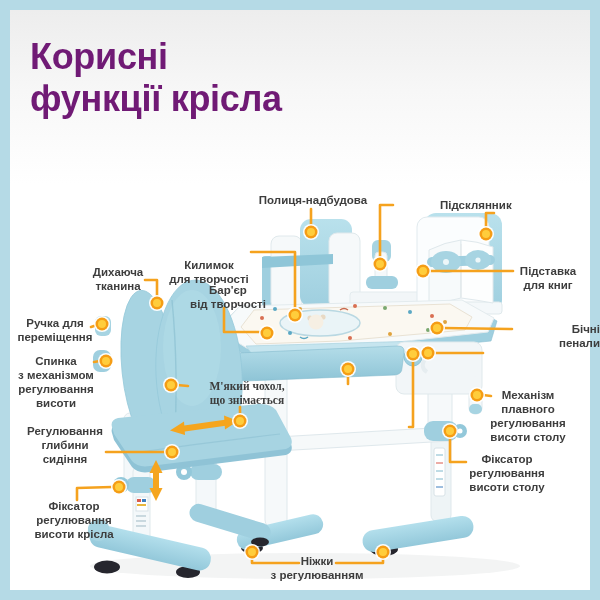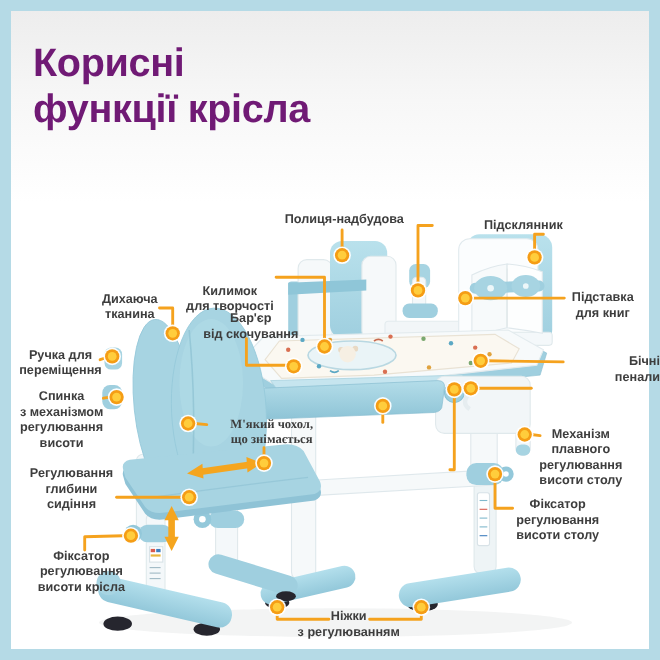--- a/index.html
+++ b/index.html
@@ -351,21 +351,21 @@
 
   <div class="callout" style="left:240px;top:193px;width:146px;">Полиця-надбудова</div>
   <div class="callout al" style="left:396px;top:198px;">Підсклянник</div>
   <div class="callout" style="left:164px;top:234px;width:90px;margin-top:24px;">Килимок
 для творчості</div>
   <div class="callout" style="left:508px;top:264px;width:80px;">Підставка
 для книг</div>
   <div class="callout" style="left:80px;top:265px;width:76px;">Дихаюча
 тканина</div>
   <div class="callout" style="left:178px;top:283px;width:100px;">Бар'єр
-від скочування</div>
+від творчості</div>
   <div class="callout" style="left:15px;top:316px;width:80px;">Ручка для
 переміщення</div>
   <div class="callout al" style="left:514px;top:322px;">Бічні пенали</div>
   <div class="callout" style="left:12px;top:354px;width:88px;">Спинка
 з механізмом
 регулювання
 висоти</div>
   <div class="callout" style="left:200px;top:379px;width:94px;font-family:Liberation Serif, serif;">М'який чохол,
 що знімається</div>
   <div class="callout" style="left:483px;top:388px;width:90px;">Механізм

